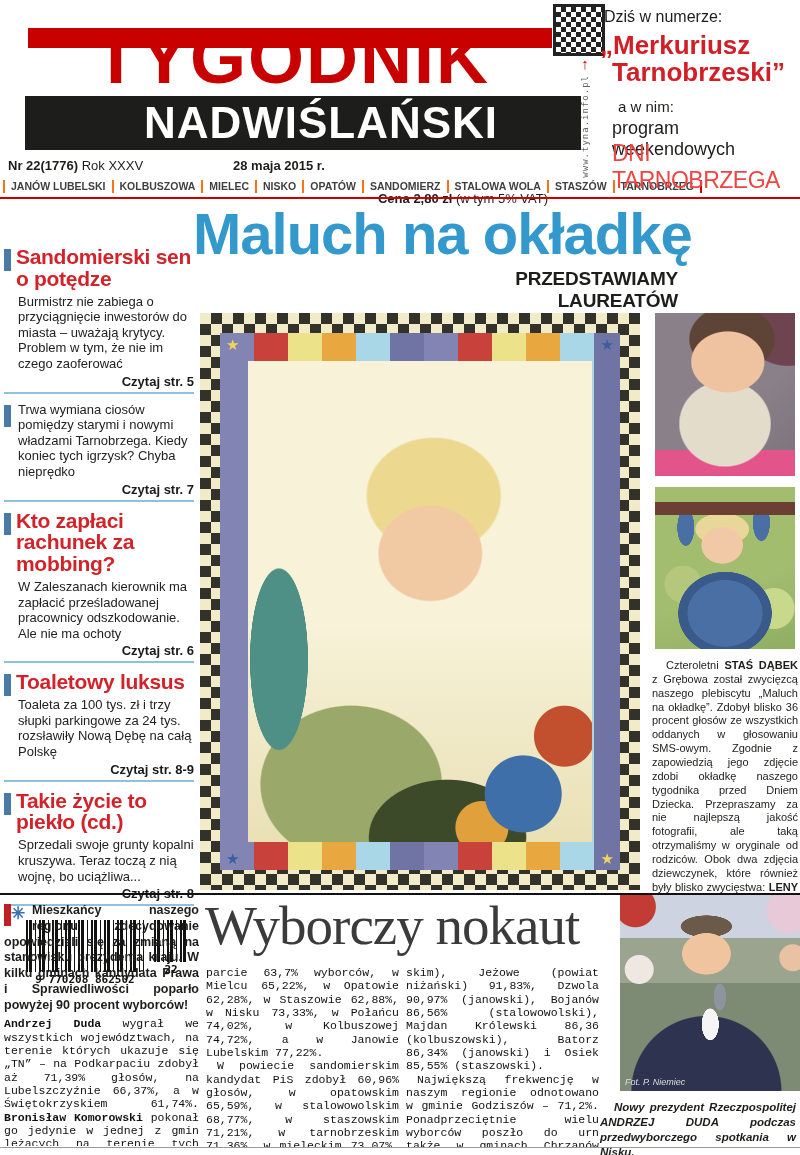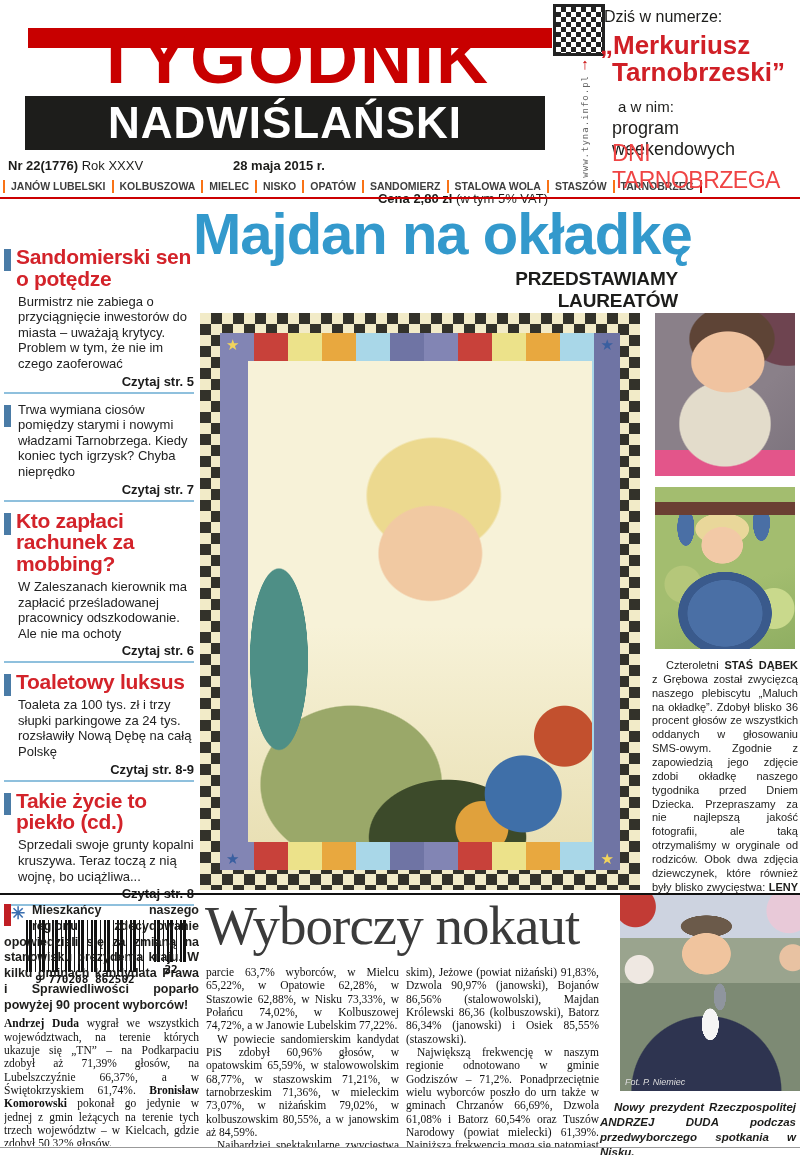--- a/index.html
+++ b/index.html
@@ -5,21 +5,21 @@
   html,body{margin:0;padding:0;}
   body{width:800px;height:1155px;position:relative;background:#fff;overflow:hidden;
        font-family:"Liberation Sans",sans-serif;color:#222;}
   .abs{position:absolute;}
 
   
   .mast-bar{left:28px;top:28px;width:524px;height:20px;background:#c80000;}
   .mast-title{left:32px;top:22px;width:520px;text-align:center;font-size:72px;font-weight:bold;
               color:#c80000;letter-spacing:2px;line-height:1;}
   .mast-box{left:25px;top:96px;width:520px;height:54px;background:#1d1d1b;display:flex;
-            align-items:center;justify-content:center;}
+            align-items:center;justify-content:center;padding-left:36px;}
   .mast-box span{color:#fff;font-weight:bold;font-size:44px;letter-spacing:1px;line-height:1;}
   .qr{left:553px;top:4px;width:46px;height:46px;border:3px solid #222;
       background:repeating-conic-gradient(#222 0% 25%,#fff 0% 50%) 0 0/10px 10px;}
   .site-col{left:574px;top:56px;width:22px;height:140px;display:flex;flex-direction:column;align-items:center;}
   .up-arrow{color:#c80000;font-size:15px;font-weight:bold;line-height:1;}
   .site-txt{writing-mode:vertical-rl;transform:rotate(180deg);font-family:"DejaVu Sans Mono",monospace;
             font-size:9px;color:#666;letter-spacing:1px;margin-top:4px;}
   .issue-row{left:8px;top:158px;width:540px;height:16px;font-size:13px;color:#1d1d1b;}
   .issue-row b{font-weight:bold;}
   .iss-l{position:absolute;left:0;}
@@ -106,21 +106,21 @@
              text-align:justify;text-indent:14px;color:#1d1d1b;}
   .cover-cap .b{font-weight:bold;}
 
   
   .sec-rule{left:0;top:893px;width:800px;height:2px;background:#111;}
   .lead-col{left:4px;top:903px;width:195px;height:243px;overflow:hidden;}
   .lead-icon{float:left;width:24px;height:22px;margin:1px 4px 0 0;position:relative;}
   .lead-icon .bar{position:absolute;left:0;top:0;width:7px;height:22px;background:#c01f24;}
   .lead-icon .flake{position:absolute;left:7px;top:-1px;font-size:17px;color:#3a6fb0;line-height:22px;}
   .lead-txt{font-size:12.5px;font-weight:bold;line-height:1.26;text-align:justify;color:#1d1d1b;}
-  .serif{font-family:Liberation Serif, serif;font-size:11.5px;line-height:1.16;text-align:justify;color:#111;}
+  .serif{font-family:Liberation Mono, monospace;font-size:11.5px;line-height:1.16;text-align:justify;color:#111;}
   .serif p{margin:0;text-indent:11px;}
   .serif p.noind{text-indent:0;}
   .serif .b{font-weight:bold;}
   .lead-col .serif{margin-top:4px;}
   .elec-head{left:205px;top:898px;width:400px;font-family:"Liberation Serif",serif;font-size:55px;
              color:#3b3b3b;letter-spacing:-1px;line-height:1;white-space:nowrap;}
   .col2{left:206px;top:966px;width:193px;height:182px;overflow:hidden;}
   .col3{left:406px;top:966px;width:193px;height:182px;overflow:hidden;}
   .ph-duda{left:600px;top:895px;width:192px;height:196px;position:absolute;
      background:
@@ -214,21 +214,21 @@
       <div class="bc-bars"></div>
       <div class="bc-num">9 770208 862502</div>
     </div>
     <div class="bc-add">
       <div class="bc-bars"></div>
       <div class="bc-num">22</div>
     </div>
   </div>
 </div>
 
-<div class="abs cover-head">Majdan na okładkę</div>
+<div class="abs cover-head">Maluch na okładkę</div>
 <div class="abs cover-sub">PRZEDSTAWIAMY LAUREATÓW</div>
 
 <div class="abs frame">
   <div class="patch">
     <span class="star s1">★</span>
     <span class="star s2">★</span>
     <span class="star s3">★</span>
     <span class="star s4">★</span>
     <div class="boy"></div>
   </div>

